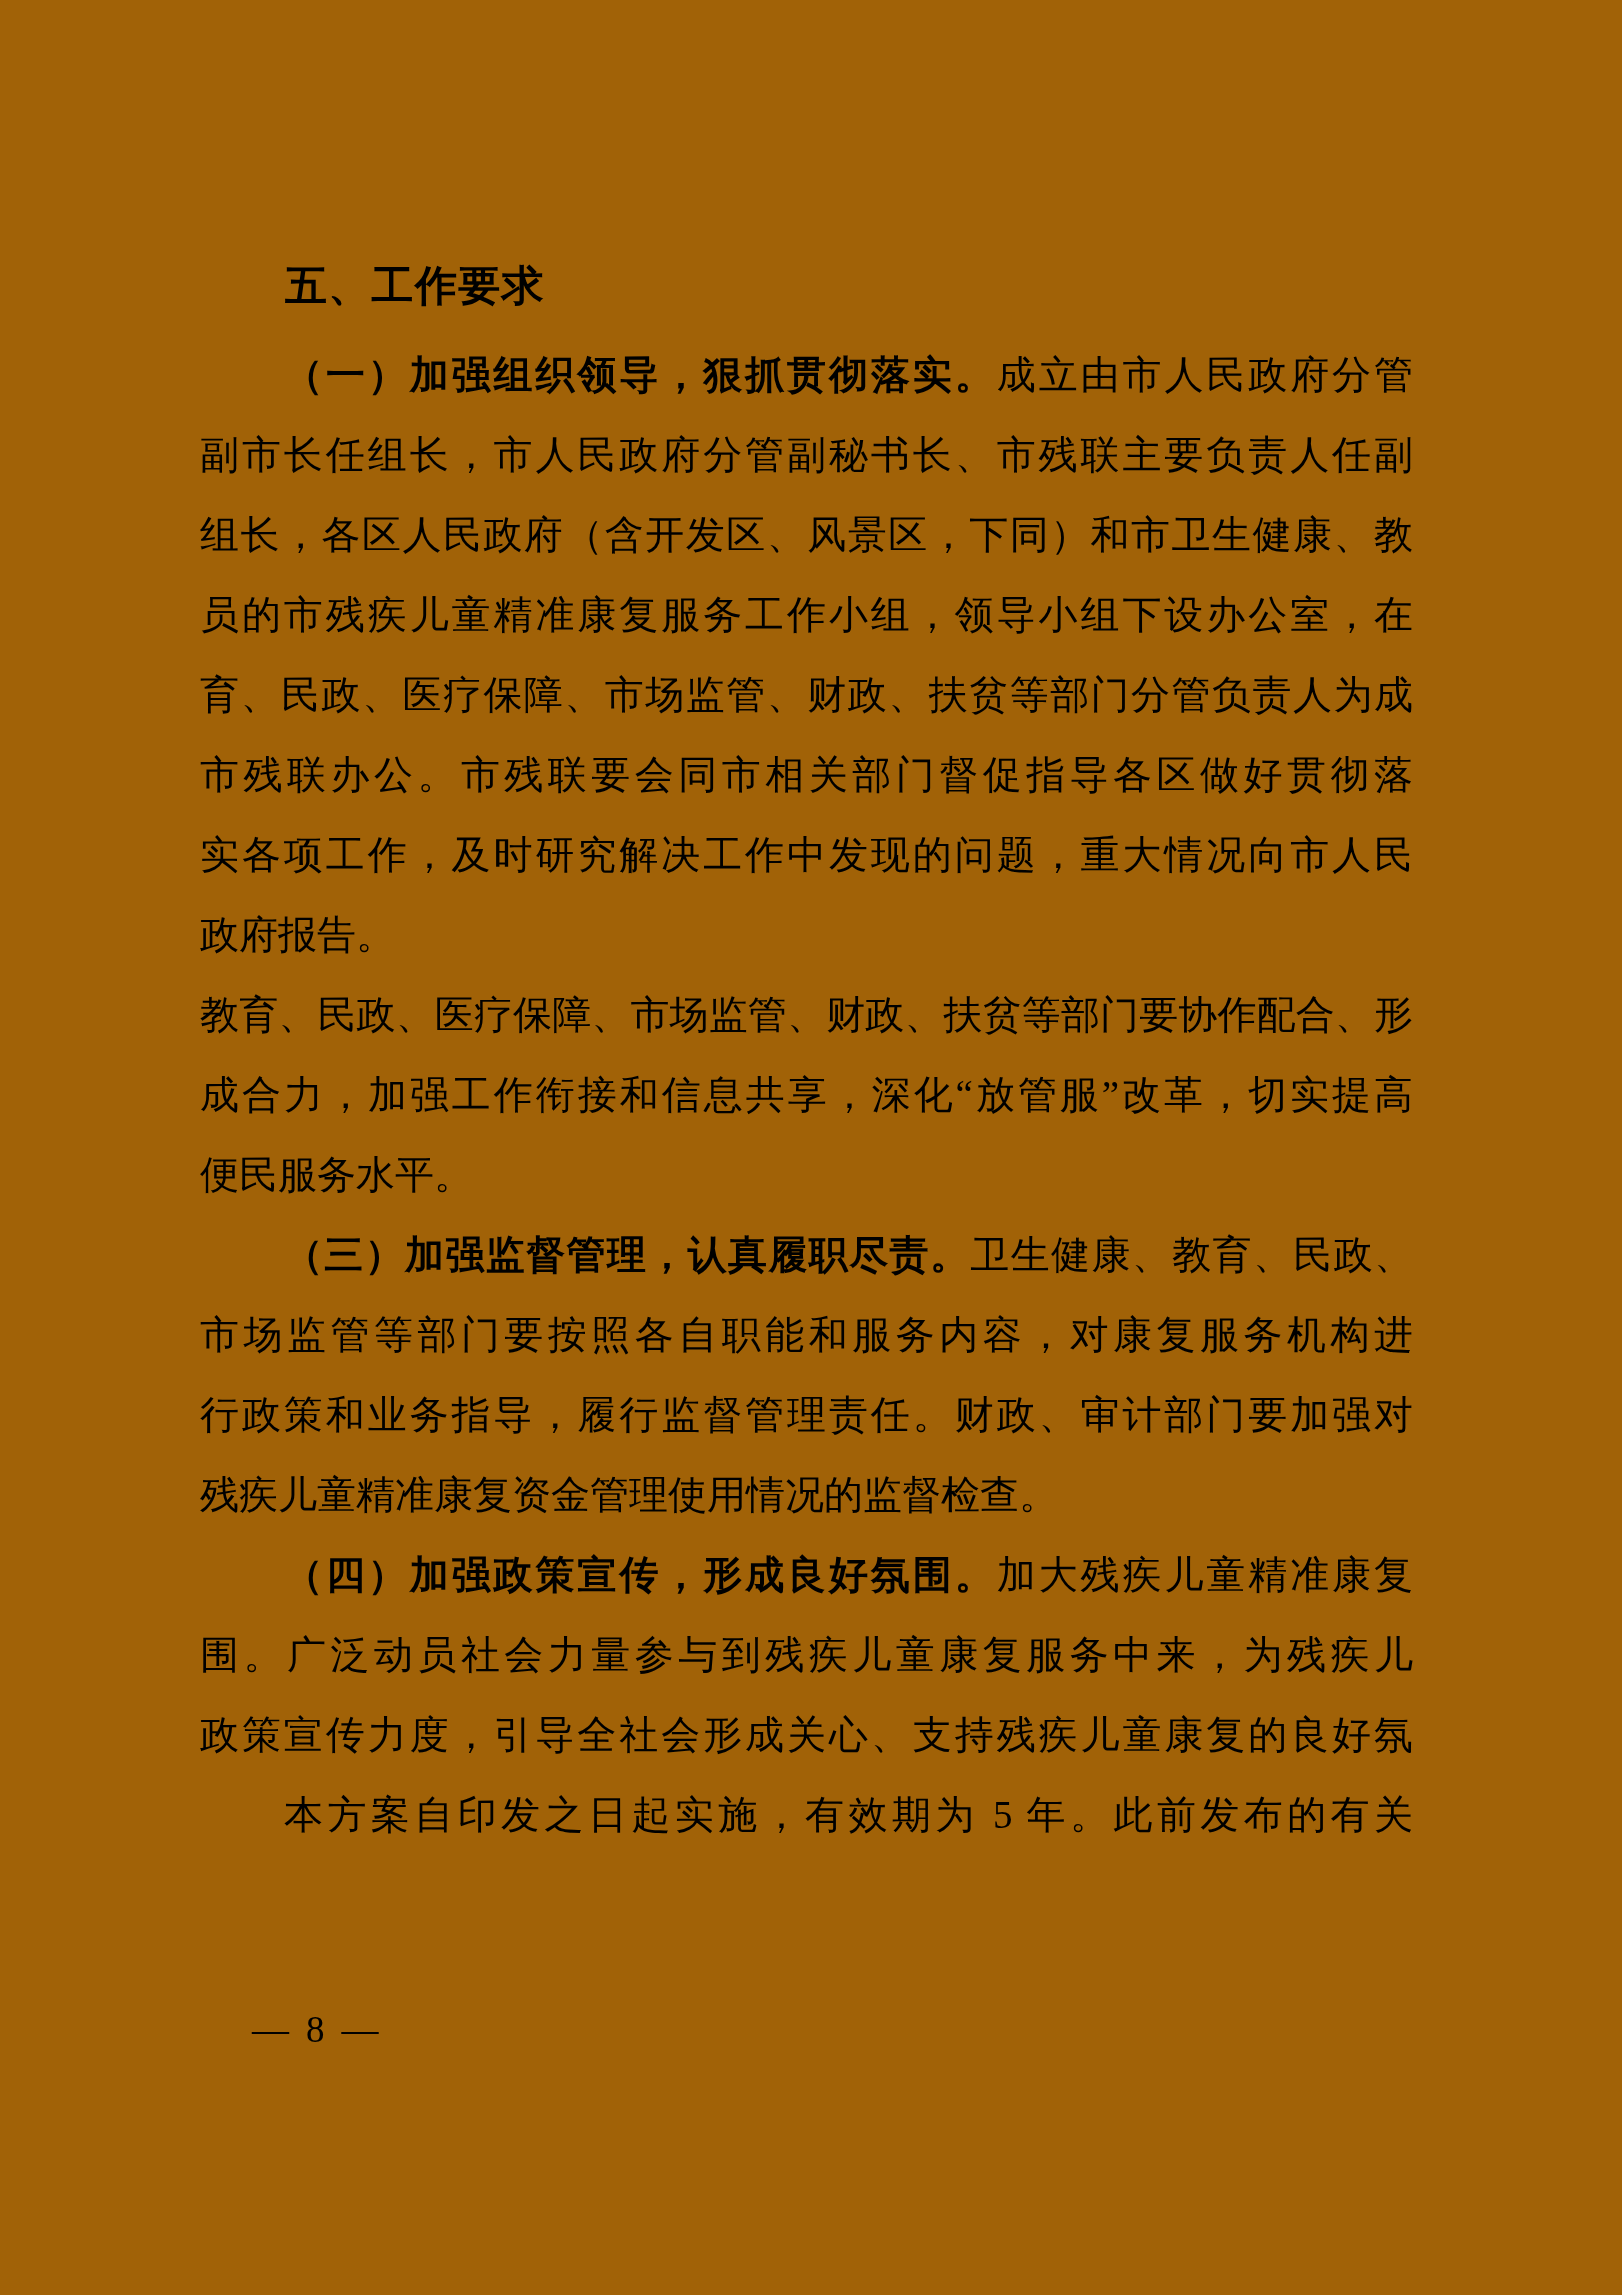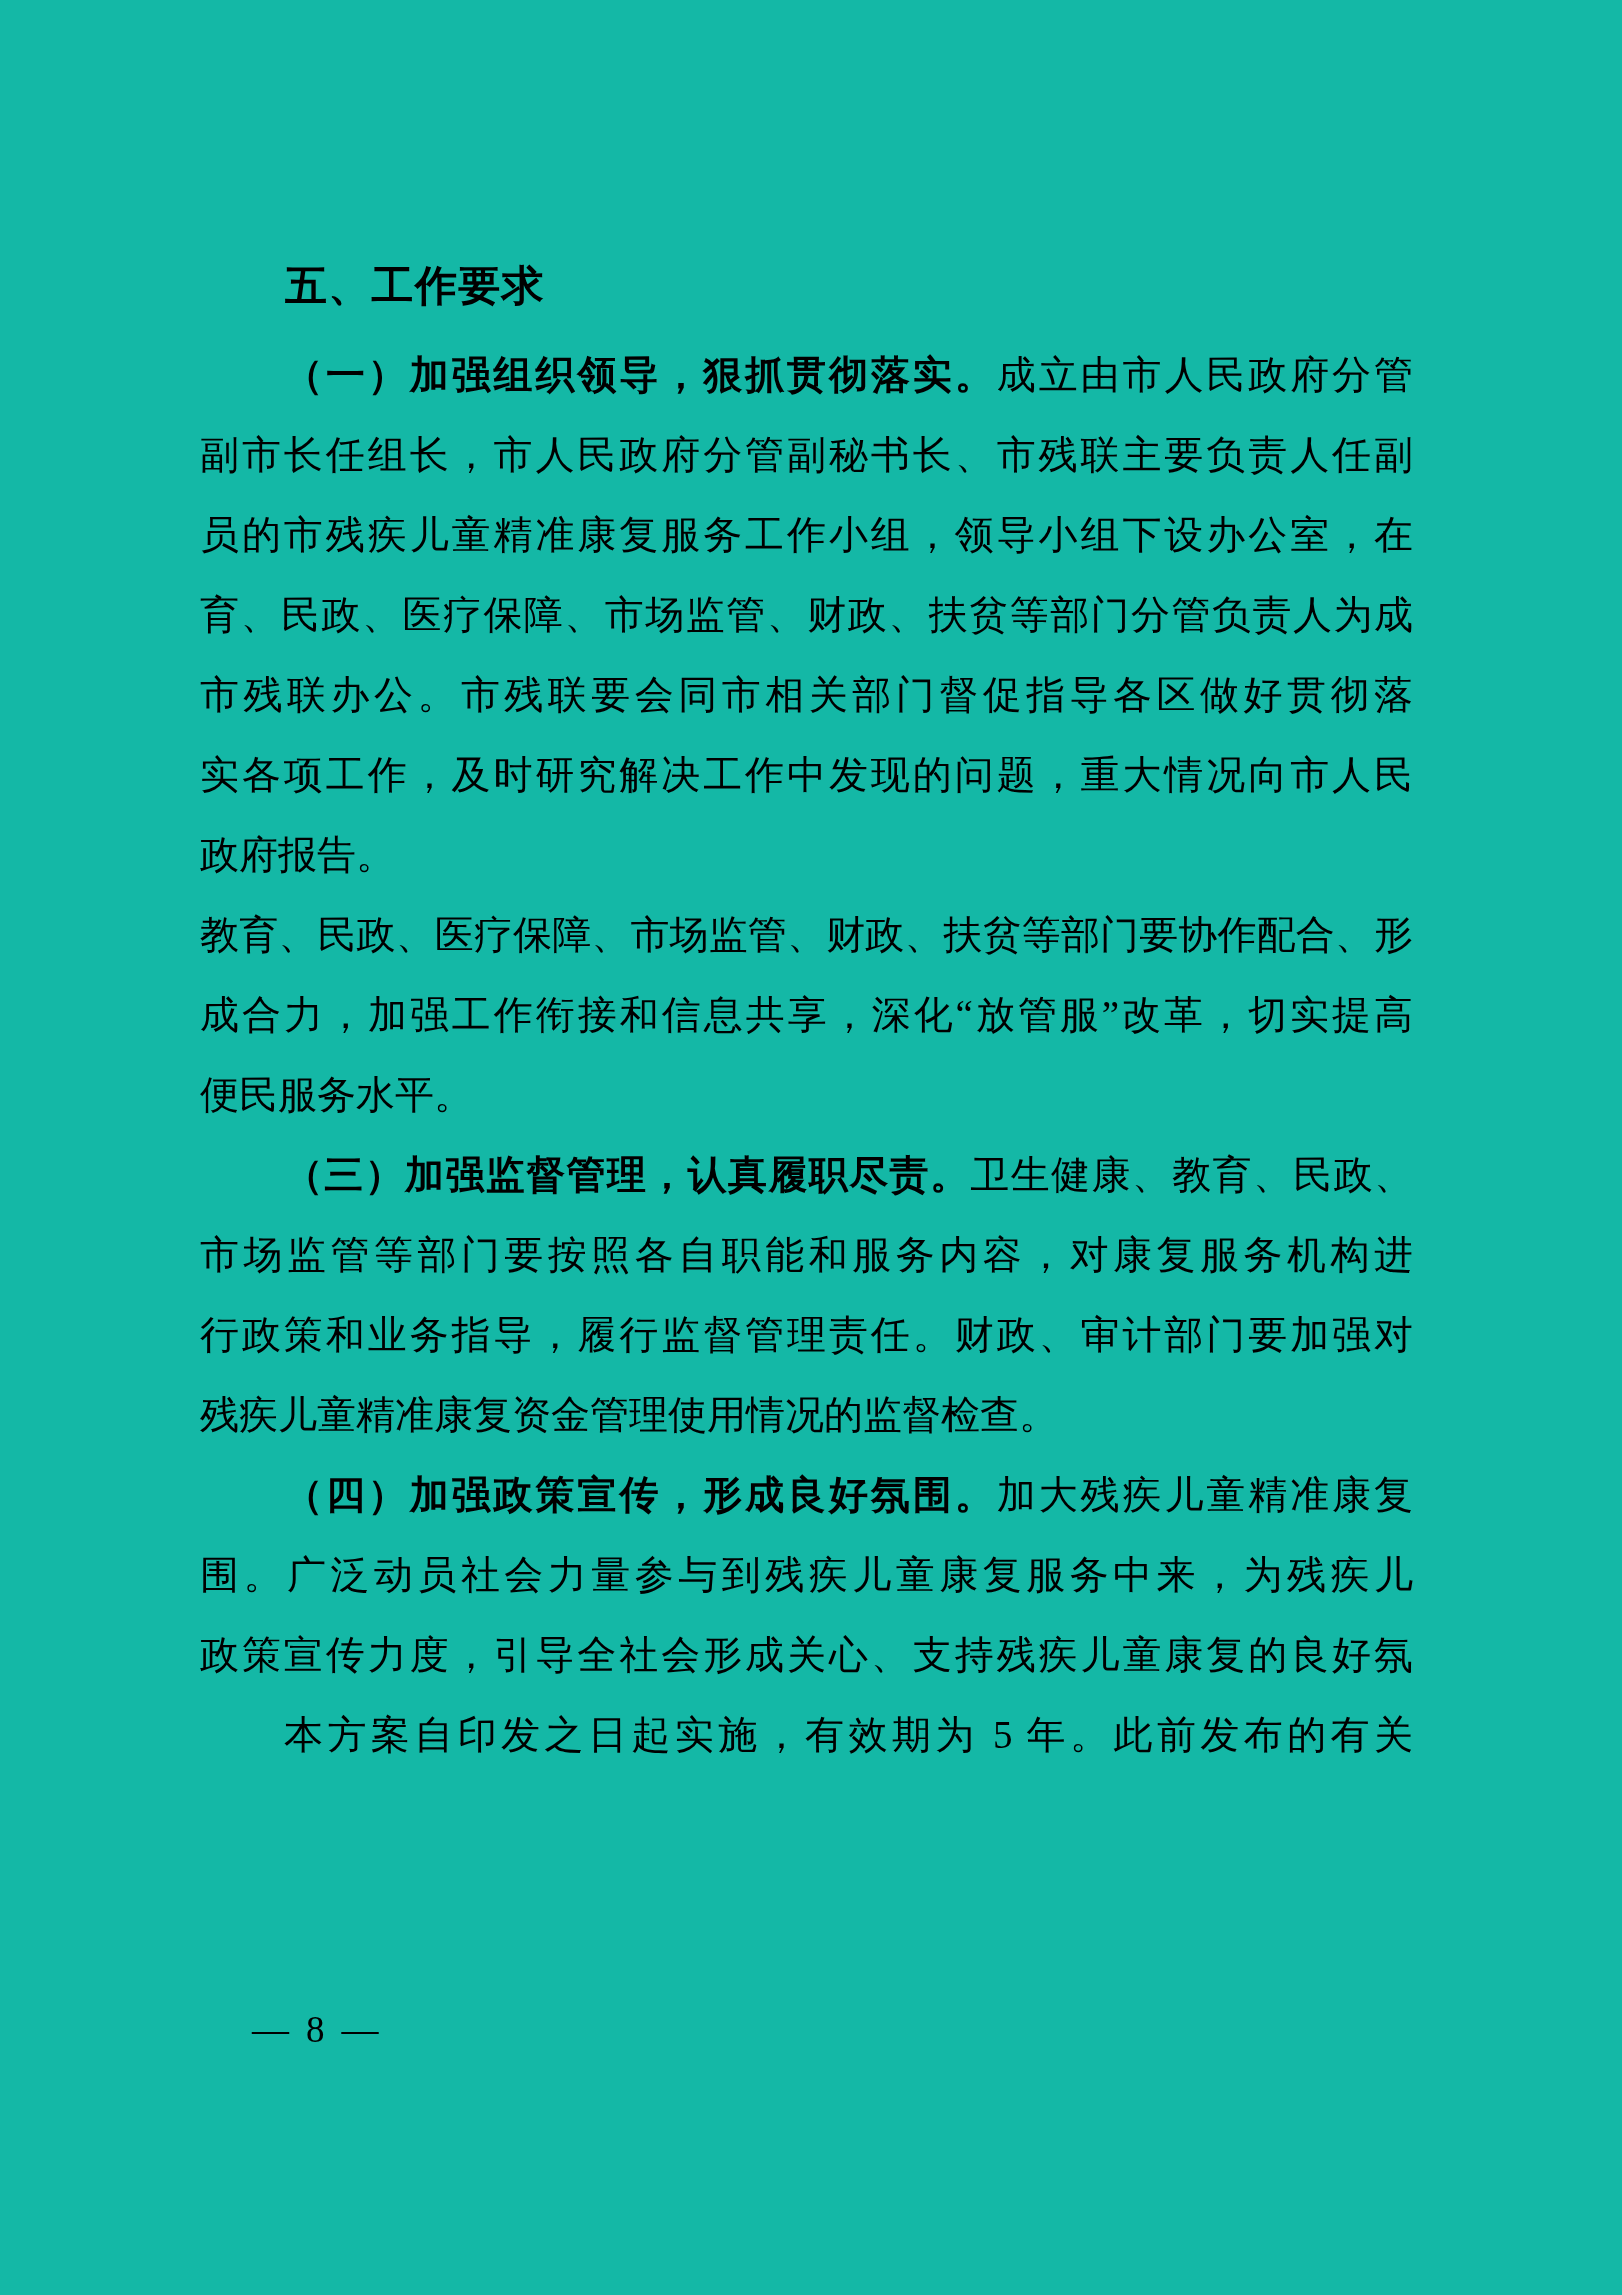--- a/index.html
+++ b/index.html
@@ -4,21 +4,21 @@
 <style>
   html, body {
     margin: 0;
     padding: 0;
     background: #ffffff;
   }
   .page {
     position: relative;
     width: 1622px;
     height: 2295px;
-    background: #14b8a6;
+    background: #a16207;
     color: #000000;
     font-family: "Liberation Serif", "DejaVu Serif", serif;
     overflow: hidden;
   }
   .content {
     position: absolute;
     left: 200px;
     top: 262px;
     width: 1213px;
   }
@@ -69,20 +69,21 @@
 </head>
 <body>
 
 <div class="page">
   <div class="content">
     <div class="doc-heading">五、工作要求</div>
     <div>
         <div class="paragraph">
           <div class="line indent full"><span class="seg-lead">（一）加强组织领导，狠抓贯彻落实。</span><span class="seg-body">成立由市人民政府分管</span></div>
           <div class="line full"><span class="seg-body">副市长任组长，市人民政府分管副秘书长、市残联主要负责人任副</span></div>
+          <div class="line full"><span class="seg-body">组长，各区人民政府（含开发区、风景区，下同）和市卫生健康、教</span></div>
           <div class="line full"><span class="seg-body">员的市残疾儿童精准康复服务工作小组，领导小组下设办公室，在</span></div>
           <div class="line full"><span class="seg-body">育、民政、医疗保障、市场监管、财政、扶贫等部门分管负责人为成</span></div>
           <div class="line full"><span class="seg-body">市残联办公。市残联要会同市相关部门督促指导各区做好贯彻落</span></div>
           <div class="line full"><span class="seg-body">实各项工作，及时研究解决工作中发现的问题，重大情况向市人民</span></div>
           <div class="line"><span class="seg-body">政府报告。</span></div>
         </div>
         <div class="paragraph">
           <div class="line full"><span class="seg-body">教育、民政、医疗保障、市场监管、财政、扶贫等部门要协作配合、形</span></div>
           <div class="line full"><span class="seg-body">成合力，加强工作衔接和信息共享，深化“放管服”改革，切实提高</span></div>
           <div class="line"><span class="seg-body">便民服务水平。</span></div>

